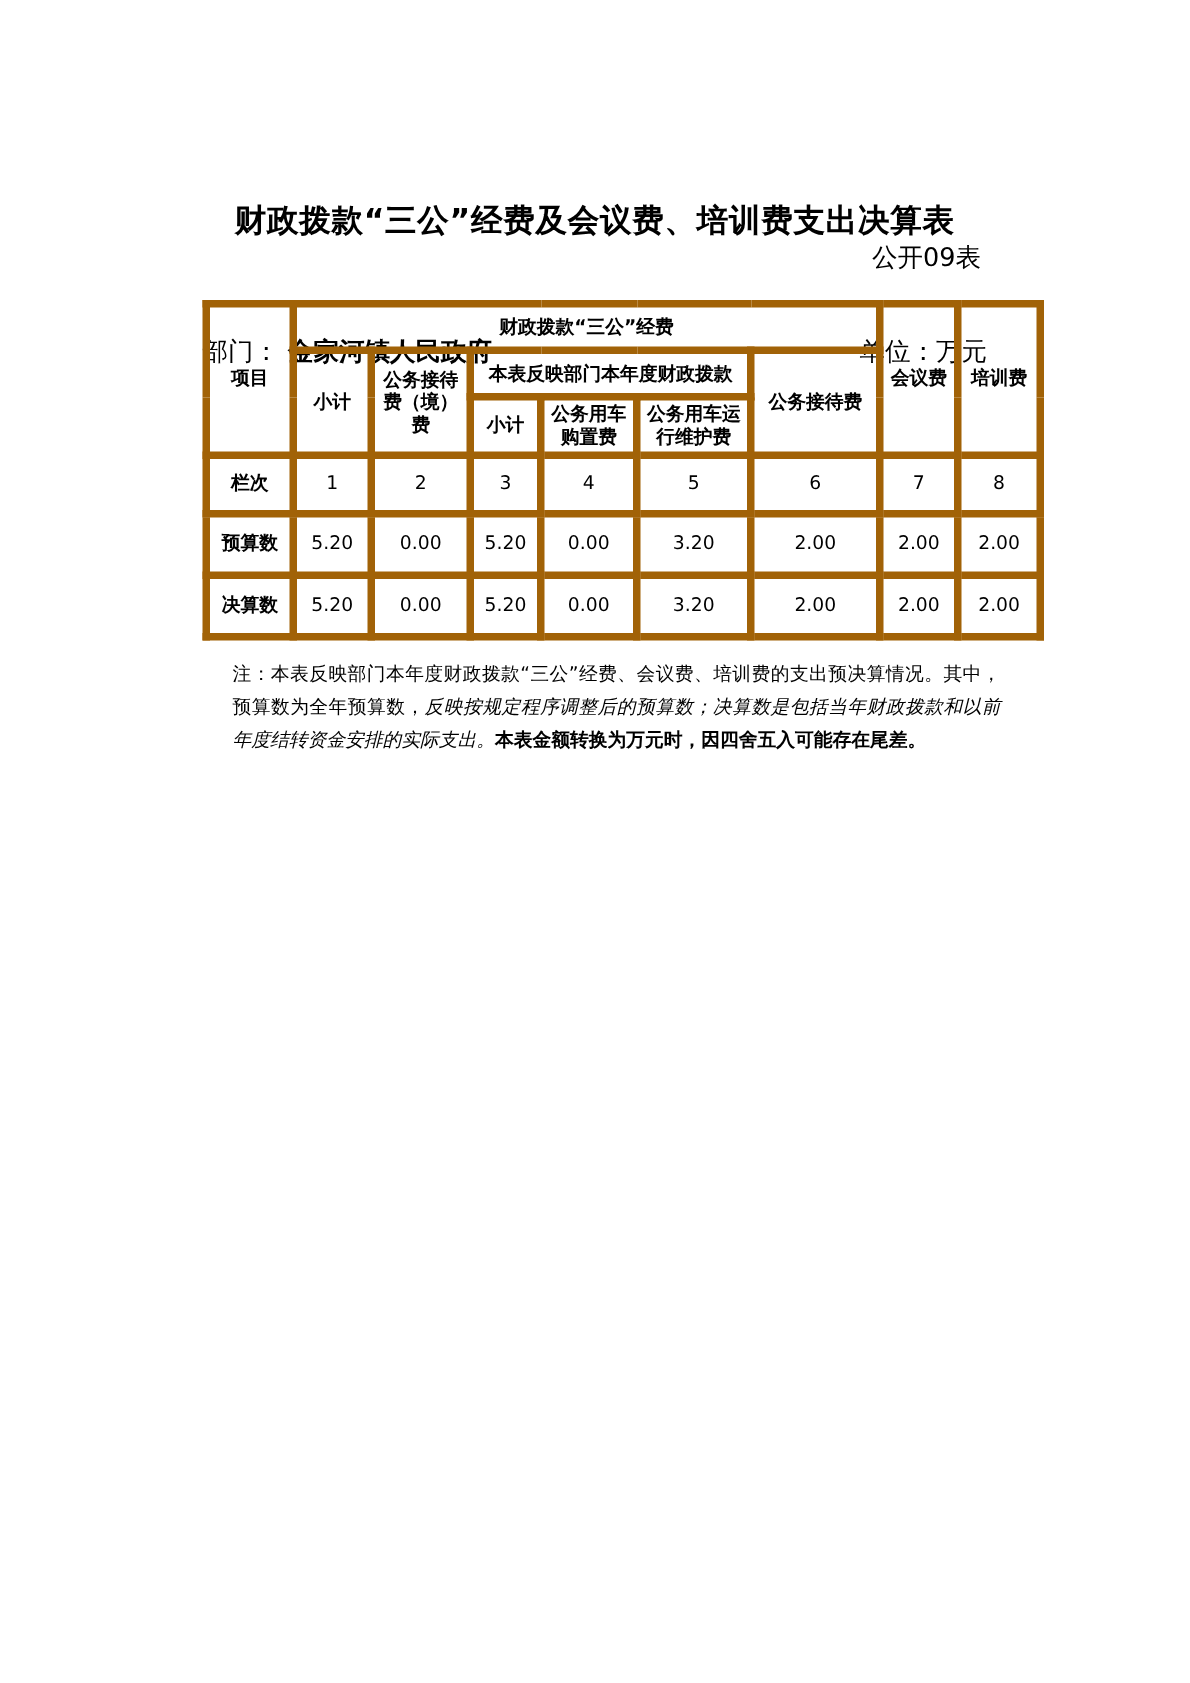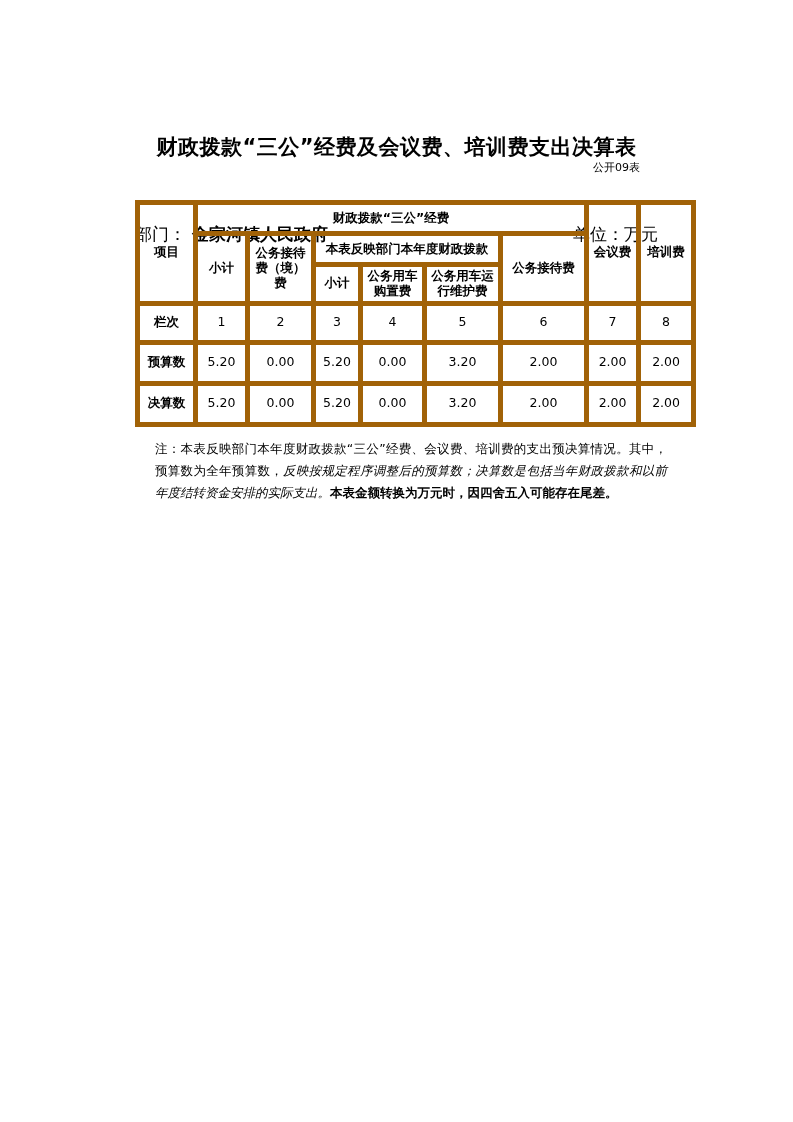--- a/index.html
+++ b/index.html
@@ -28,22 +28,22 @@
     text-align: center;
     font-size: 21px;
     font-weight: bold;
     letter-spacing: 0.5px;
     font-family: "DejaVu Sans", "Liberation Sans", sans-serif;
     margin-top: 23px;
   }
   .form-code {
     position: absolute;
     top: 160px;
-    right: 153px;
-    font-size: 11px;
+    right: 139px;
+    font-size: 17px;
     font-family: "DejaVu Sans", "Liberation Sans", sans-serif;
   }
   .meta-row {
     position: absolute;
     top: 183px;
     left: 135px;
     width: 523px;
     display: flex;
     justify-content: space-between;
     align-items: flex-end;

